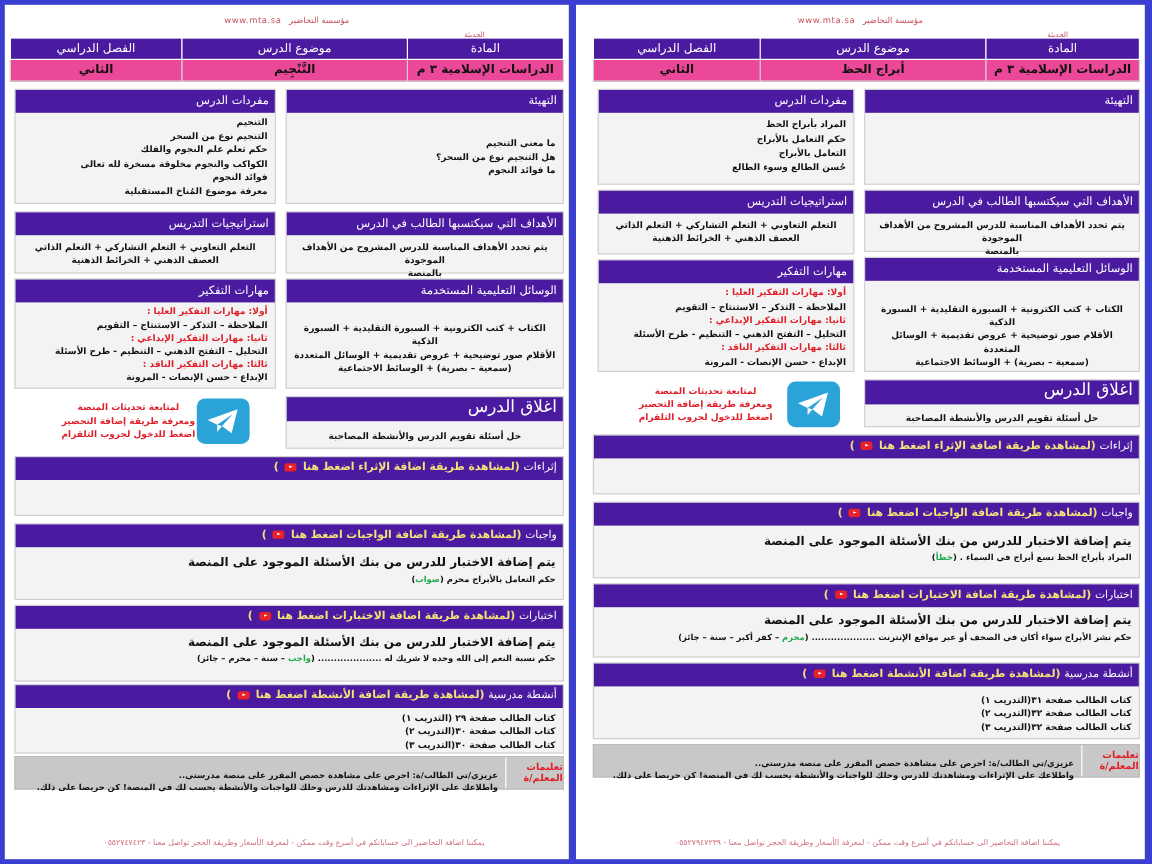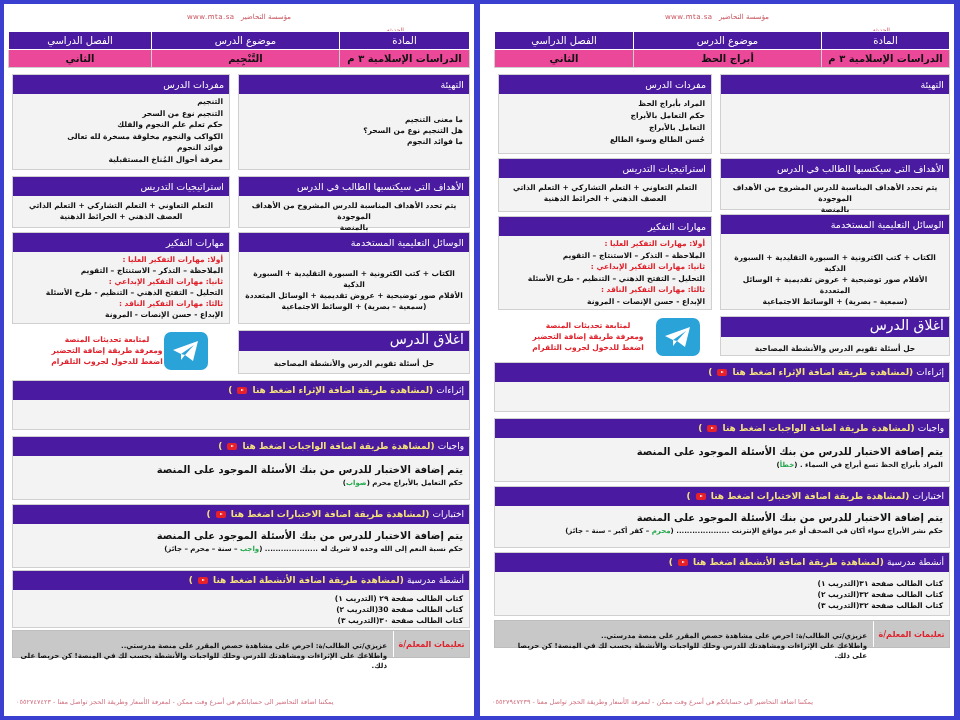--- a/index.html
+++ b/index.html
@@ -132,41 +132,40 @@
   }
 
   .notes {
     position: absolute;
     background: #c8c8c8;
     border: 1px solid #bdbdbd;
     display: flex;
     height: 28px;
   }
   .notes .lbl {
-    width: 76px;
+    width: 48px;
     color: #e0202a;
     font-size: 8px;
     font-weight: bold;
     display: flex; align-items: center; justify-content: center;
     border-left: 1px solid #ffffff;
-    text-align: center;
   }
   .notes .txt {
     flex: 1;
     font-size: 7px;
     font-weight: bold;
     color: #111;
     padding: 10px 6px;
     line-height: 10px;
   }
 
   .footer-line {
     position: absolute;
     bottom: 10px; left: 12px; right: 0;
-    text-align: left;
+    text-align: center;
     font-size: 6.5px;
     color: #d07080;
     letter-spacing: 0.5px;
   }
 </style>
 </head>
 <body>
 
 <div class="page left">
   <div class="site-line">
@@ -200,21 +199,21 @@
   </div>
 
   <div class="box" style="right:244px; top:70px; width:218px; height:96px;">
     <div class="title">مفردات الدرس</div>
     <div class="body" style="padding-top:2px; line-height:11.5px;">
       <span class="line">التنجيم</span>
       <span class="line">التنجيم نوع من السحر</span>
       <span class="line">حكم تعلم علم النجوم والفلك</span>
       <span class="line">الكواكب والنجوم مخلوقة مسخرة لله تعالى</span>
       <span class="line">فوائد النجوم</span>
-      <span class="line">معرفة أحوال المُناخ المستقبلية</span>
+      <span class="line">معرفة موضوع المُناخ المستقبلية</span>
     </div>
   </div>
 
   <div class="box" style="right:4px; top:172px; width:232px; height:52px;">
     <div class="title">الأهداف التي سيكتسبها الطالب في الدرس</div>
     <div class="body center">
       <span class="line">يتم تحدد الأهداف المناسبة للدرس المشروح من الأهداف الموجودة</span>
       <span class="line">بالمنصة</span>
     </div>
   </div>
@@ -311,21 +310,21 @@
 
   <div class="box wide" style="right:4px; top:566px; width:458px; height:58px;">
     <div class="title">
       <span class="prefix">أنشطة مدرسية</span>
       <span>(لمشاهدة طريقة اضافة الأنشطة اضغط هنا</span>
       <span class="yt"></span>
       <span>)</span>
     </div>
     <div class="body" style="padding-top:3px;">
       <span class="line">كتاب الطالب صفحة ٢٩ (التدريب ١)</span>
-      <span class="line">كتاب الطالب صفحة 30(التدريب ٢)</span>
+      <span class="line">كتاب الطالب صفحة ٣٠(التدريب ٢)</span>
       <span class="line">كتاب الطالب صفحة ٣٠(التدريب ٣)</span>
     </div>
   </div>
 
   <div class="notes" style="right:4px; top:626px; width:458px;">
     <div class="lbl">تعليمات المعلم/ة</div>
     <div class="txt">
       <span class="line">عزيزي/تي الطالب/ة: احرص على مشاهدة حصص المقرر على منصة مدرستي..</span>
       <span class="line">واطلاعك على الإثراءات ومشاهدتك للدرس وحلك للواجبات والأنشطة يحسب لك في المنصة! كن حريصا على ذلك.</span>
     </div>

